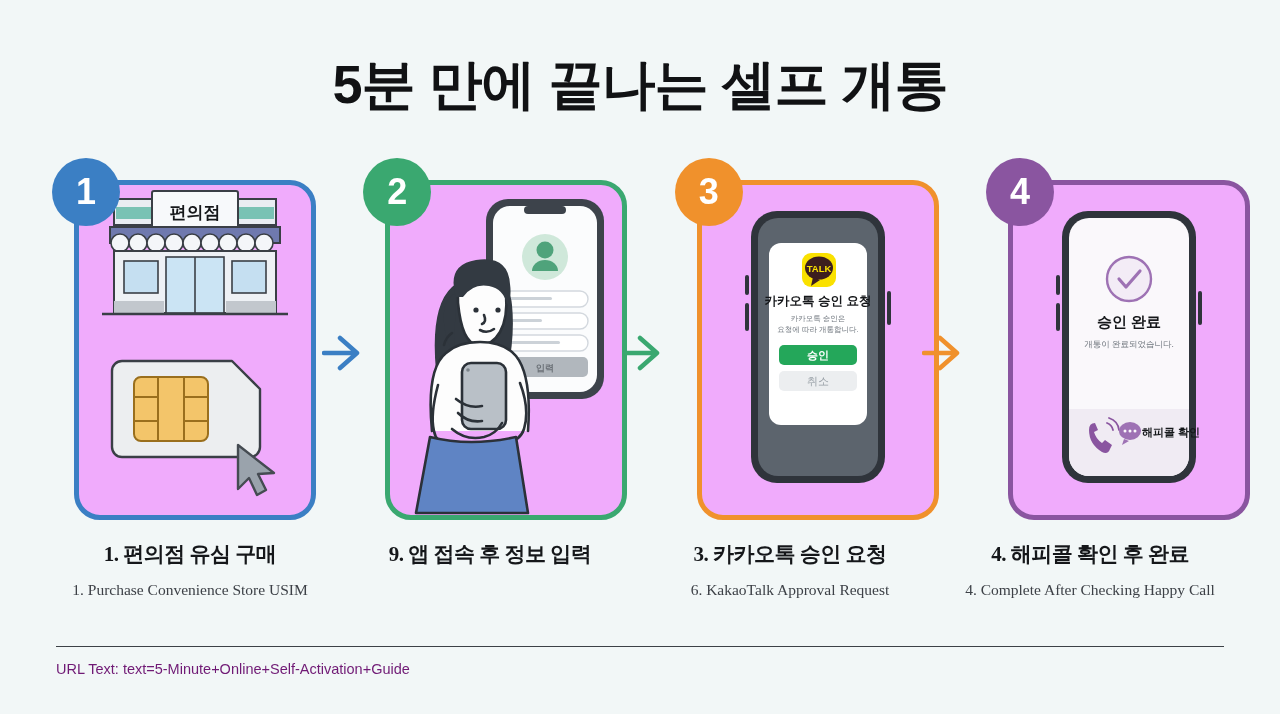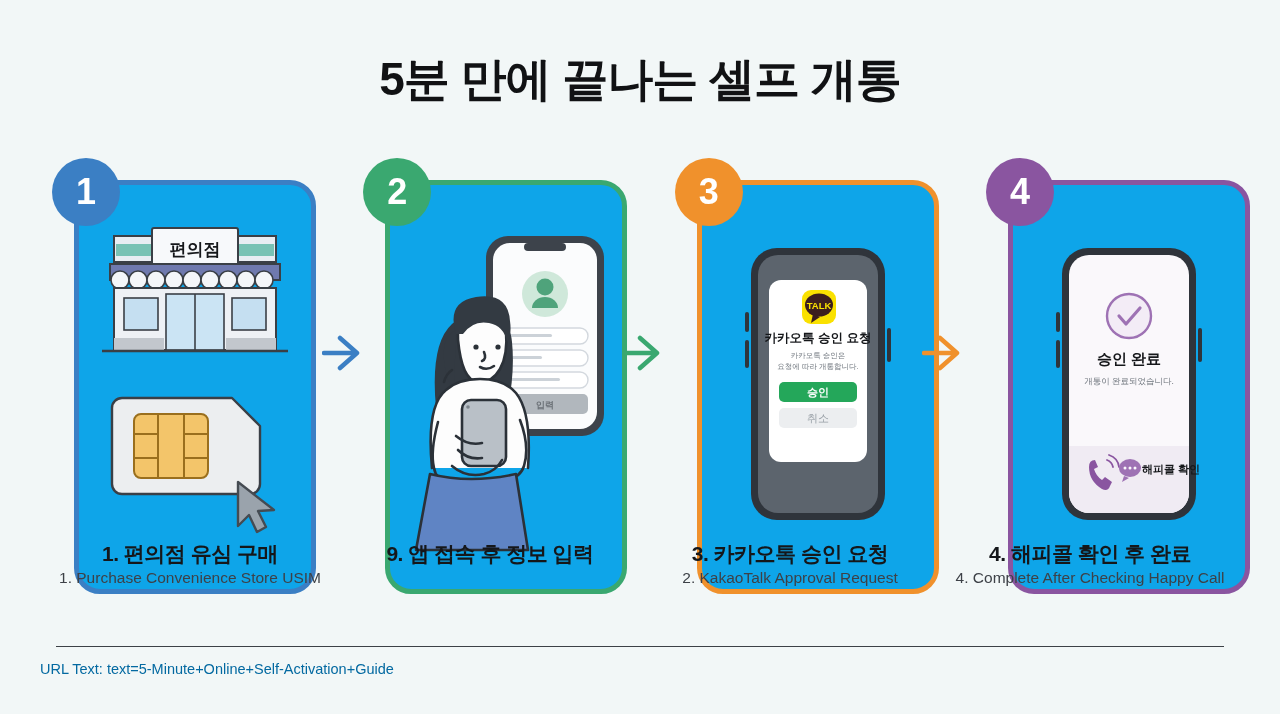--- a/index.html
+++ b/index.html
@@ -15,21 +15,21 @@
 
   .page {
     width: 1280px;
     height: 714px;
     position: relative;
   }
 
   
   .title {
     text-align: center;
-    font-size: 46px;
+    font-size: 54px;
     font-weight: bold;
     color: #111214;
     letter-spacing: -1px;
     padding-top: 52px;
     line-height: 1.2;
   }
 
   
   .steps {
     position: absolute;
@@ -45,22 +45,22 @@
   .step {
     position: relative;
     width: 242px;
   }
 
   .card {
     position: absolute;
     top: 22px;
     left: 22px;
     width: 242px;
-    height: 414px;
-    background: #0ea5e9;
+    height: 340px;
+    background: #f0abfc;
     border: 5px solid #3b7fc4;
     border-radius: 26px;
     overflow: hidden;
   }
   .step.s2 .card { border-color: #3aa870; }
   .step.s3 .card { border-color: #f0912c; }
   .step.s4 .card { border-color: #8a55a0; text-align: right; }
 
   .badge {
     position: absolute;
@@ -103,50 +103,52 @@
   .arrow.a3 { left: 922px; }
 
   
   .captions {
     position: absolute;
     top: 540px;
     left: 0;
     width: 1280px;
     display: flex;
     padding: 0 40px;
+    font-family: Liberation Serif, serif;
   }
   .caption { width: 300px; text-align: center; }
   .cap-ko {
     font-size: 21px;
     font-weight: bold;
     color: #15171a;
     letter-spacing: -0.5px;
     white-space: nowrap;
   }
   .cap-en {
+    margin-top: 12px;
     font-size: 15.5px;
     color: #3d4147;
     line-height: 1.35;
   }
 
   
   .rule {
     position: absolute;
     left: 56px;
     top: 646px;
     width: 1168px;
     height: 1px;
     background: #3d4147;
   }
   .url-text {
     position: absolute;
-    left: 40px;
+    left: 56px;
     top: 661px;
     font-size: 14.5px;
-    color: #0369a1;
+    color: #701a75;
   }
 
   svg { display: block; }
 </style>
 </head>
 <body>
 
 <div class="page">
 
   <h1 class="title">5분 만에 끝나는 셀프 개통</h1>
@@ -348,21 +350,21 @@
   <div class="captions">
     <div class="caption">
       <div class="cap-ko">1. 편의점 유심 구매</div>
       <div class="cap-en">1. Purchase Convenience Store USIM</div>
     </div>
     <div class="caption">
       <div class="cap-ko">9. 앱 접속 후 정보 입력</div>
     </div>
     <div class="caption">
       <div class="cap-ko">3. 카카오톡 승인 요청</div>
-      <div class="cap-en">2. KakaoTalk Approval Request</div>
+      <div class="cap-en">6. KakaoTalk Approval Request</div>
     </div>
     <div class="caption">
       <div class="cap-ko">4. 해피콜 확인 후 완료</div>
       <div class="cap-en">4. Complete After Checking Happy Call</div>
     </div>
   </div>
 
   <div class="rule"></div>
   <div class="url-text">URL Text: text=5-Minute+Online+Self-Activation+Guide</div>
 

